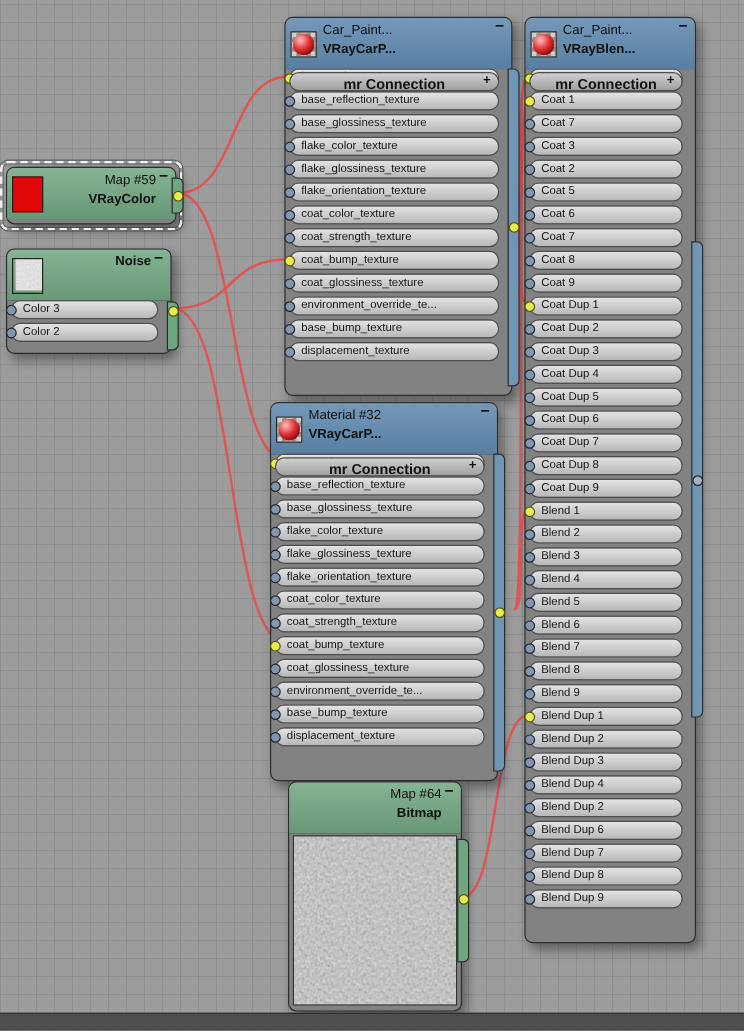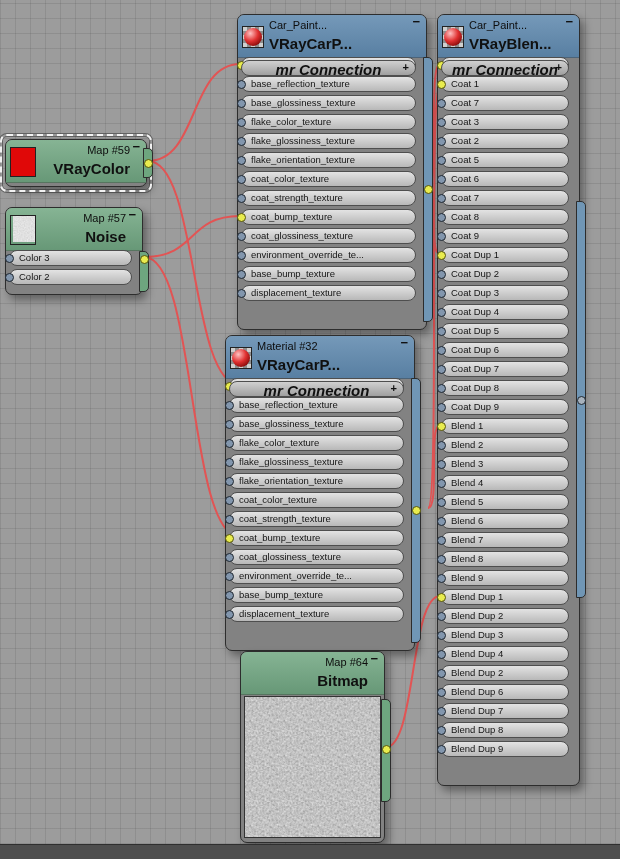--- a/index.html
+++ b/index.html
@@ -11,41 +11,41 @@
       repeating-linear-gradient(90deg, rgba(50,50,50,.13) 0 1px, transparent 1px 15px);}
   #wires{position:absolute;left:0;top:0;z-index:2;pointer-events:none;}
   #wires path{pointer-events:stroke;}
   #bottombar{position:absolute;left:0;right:0;bottom:0;height:14px;background:#4e4e4e;border-top:1px solid #2f2f2f;z-index:6;}
   .node{position:absolute;background:#828282;border:1px solid #2d2d2d;border-radius:7px;
     box-shadow:4px 5px 9px rgba(0,0,0,.38);z-index:3;}
   .hdr{position:relative;height:42px;border-radius:6px 6px 0 0;border-bottom:1px solid rgba(0,0,0,.35);}
   .node.map .hdr{background:linear-gradient(#86b494,#679877);text-align:right;}
   .node.material .hdr{background:linear-gradient(#7599b9,#587fa2);}
   .hdr .t1{font-size:11px;font-weight:normal;color:#0d0d0d;padding:4px 16px 0 31px;white-space:nowrap;overflow:hidden;}
-  .hdr .t2{font-size:15px;font-weight:bold;color:#101010;padding:4px 16px 0 31px;white-space:nowrap;overflow:hidden;}
+  .hdr .t2{font-size:11px;font-weight:bold;color:#101010;padding:4px 16px 0 31px;white-space:nowrap;overflow:hidden;}
   .hdr.noicon .t1,.hdr.noicon .t2{padding-left:8px;}
   .collapse{position:absolute;top:0px;right:6px;font-size:13px;font-weight:bold;color:#111;cursor:pointer;line-height:14px;}
   .icon-checker{position:absolute;left:4px;top:11px;width:20px;height:20px;border:1px solid #222;
     background-color:#cfcfcf;
     background-image:linear-gradient(45deg,#8d8d8d 25%,transparent 25%,transparent 75%,#8d8d8d 75%),
                      linear-gradient(45deg,#8d8d8d 25%,#cfcfcf 25%,#cfcfcf 75%,#8d8d8d 75%);
     background-size:8px 8px;background-position:0 0,4px 4px;}
   .icon-sphere{position:absolute;left:1px;top:1px;right:1px;bottom:1px;border-radius:50%;
     background:radial-gradient(circle at 35% 30%,#ffc2c2,#e03030 45%,#6e0000 88%);}
   .swatch{position:absolute;left:4px;top:7px;width:24px;height:28px;border:1px solid #222;overflow:hidden;}
   .slots{position:absolute;left:3px;right:10px;top:42px;}
   .slot{position:relative;height:16px;margin-bottom:3px;border:1px solid #4e4e4e;border-radius:8px;
     background:linear-gradient(#e3e3e3,#b8b8b8);box-sizing:border-box;}
   .slot .lbl{font-size:9.5px;line-height:13px;padding-left:9px;color:#141414;white-space:nowrap;overflow:hidden;display:block;}
   .dot{position:absolute;left:-5px;top:3px;width:9px;height:9px;border-radius:50%;
     background:#8296ad;border:1px solid #1f2730;box-sizing:border-box;}
   .dot.on{background:#e9ec4e;border-color:#55550f;}
   .footer{position:relative;height:16px;margin:2px 10px 0 3px;border:1px solid #4e4e4e;border-radius:8px;
     background:linear-gradient(#d0d0d0,#a0a0a0);text-align:center;box-sizing:border-box;}
-  .footer .lbl{font-size:15px;font-weight:bold;line-height:13px;color:#111;font-style:italic;}
+  .footer .lbl{font-size:12px;font-weight:bold;line-height:13px;color:#111;}
   .footer .plus{position:absolute;right:6px;top:0;font-size:11px;font-weight:bold;line-height:13px;color:#111;}
   .outbar{position:absolute;width:10px;border:1px solid #2c2c2c;border-radius:0 5px 5px 0;box-sizing:border-box;}
   .node.map .outbar{background:#6ea67f;}
   .node.material .outbar{background:#7096b5;}
   .outdot{position:absolute;width:9px;height:9px;border-radius:50%;border:1px solid #1f2730;box-sizing:border-box;left:0px;background:#a7b2bd;}
   .outdot.on{background:#e9ec4e;border-color:#55550f;}
   .sel{position:absolute;left:-6px;top:-6px;right:-6px;bottom:-6px;border:2px dashed #f2f2f2;border-radius:7px;
     pointer-events:none;box-shadow:0 0 0 1px rgba(40,40,40,.5), inset 0 0 0 1px rgba(40,40,40,.5);}
   .preview{position:absolute;left:3px;right:3px;top:44px;border:1px solid #333;background:#a9a9a9;overflow:hidden;}
 </style>
@@ -103,21 +103,20 @@
         </div>
         <div class="outbar" style="left: 137px; top: 8px; height: 30px;">
           <div class="outdot on" style="top: 10px;"></div>
         </div>
       </div>
       <div class="node map" style="left: 5px; top: 207px; width: 136px; height: 86px;">
         <div class="hdr">
           <div class="swatch"><svg width="22" height="26">
               <rect width="22" height="26" filter="url(#grainLight)"></rect>
             </svg></div>
-          <div class="t1">Map #57</div>
           <span class="collapse">−</span>
           <div class="t2">Noise</div>
         </div>
         <div class="slots">
           <div class="slot">
             <span class="dot"></span>
             <span class="lbl">Color 3</span>
           </div>
           <div class="slot">
             <span class="dot"></span>

